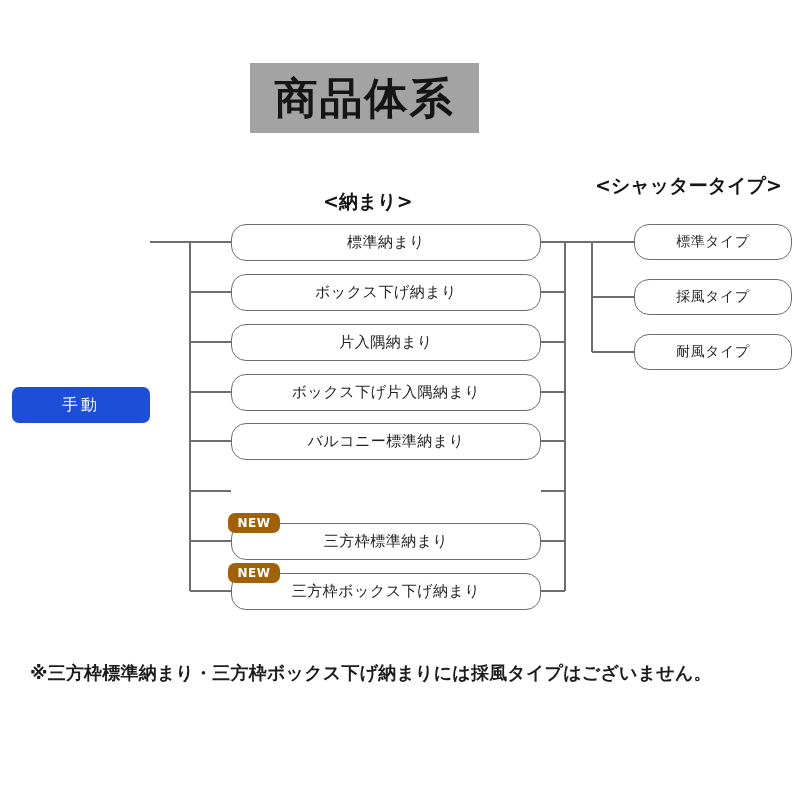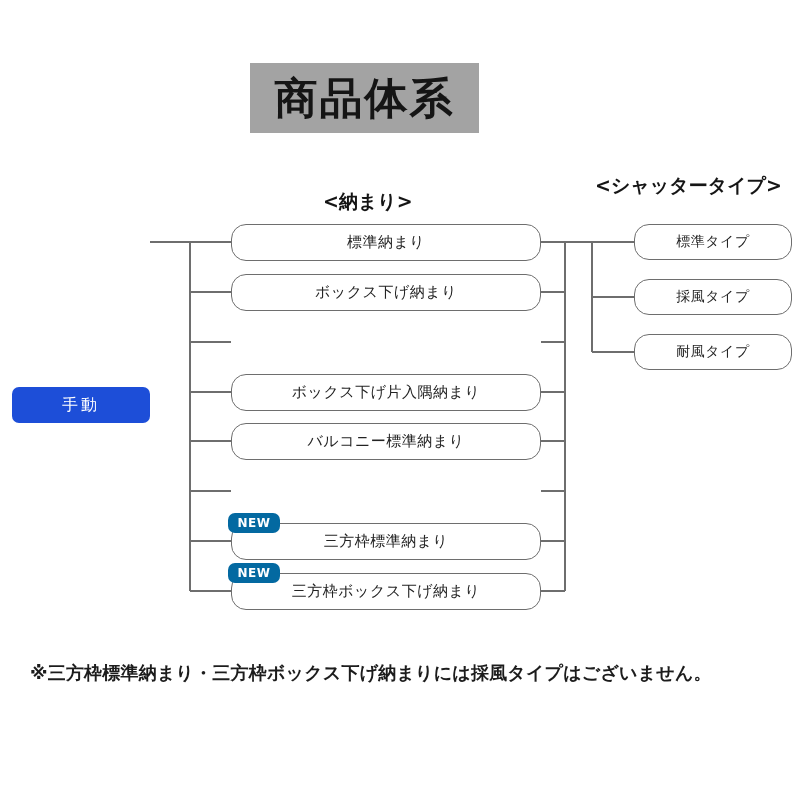--- a/index.html
+++ b/index.html
@@ -107,21 +107,21 @@
     height: 36px;
     font-size: 14px;
   }
 
   
   .new-badge {
     position: absolute;
     left: 228px;
     width: 52px;
     height: 20px;
-    background: #0369a1;
+    background: #a16207;
     border-radius: 7px;
     color: #ffffff;
     font-size: 12px;
     font-weight: 700;
     letter-spacing: 0.5px;
     display: flex;
     align-items: center;
     justify-content: center;
     box-sizing: border-box;
     z-index: 5;
@@ -189,20 +189,23 @@
   <div class="drive-box" id="drive-1">
     <span>手動</span>
   </div>
 
   <div class="node-box osamari-box" style="top:224px">
     <span>標準納まり</span>
   </div>
   <div class="node-box osamari-box" style="top:274px">
     <span>ボックス下げ納まり</span>
   </div>
+  <div class="node-box osamari-box" style="top:324px">
+    <span>片入隅納まり</span>
+  </div>
   <div class="node-box osamari-box" style="top:374px">
     <span>ボックス下げ片入隅納まり</span>
   </div>
   <div class="node-box osamari-box" style="top:423px">
     <span>バルコニー標準納まり</span>
   </div>
   <div class="node-box osamari-box" style="top:523px">
     <span>三方枠標準納まり</span>
   </div>
   <div class="node-box osamari-box" style="top:573px">

